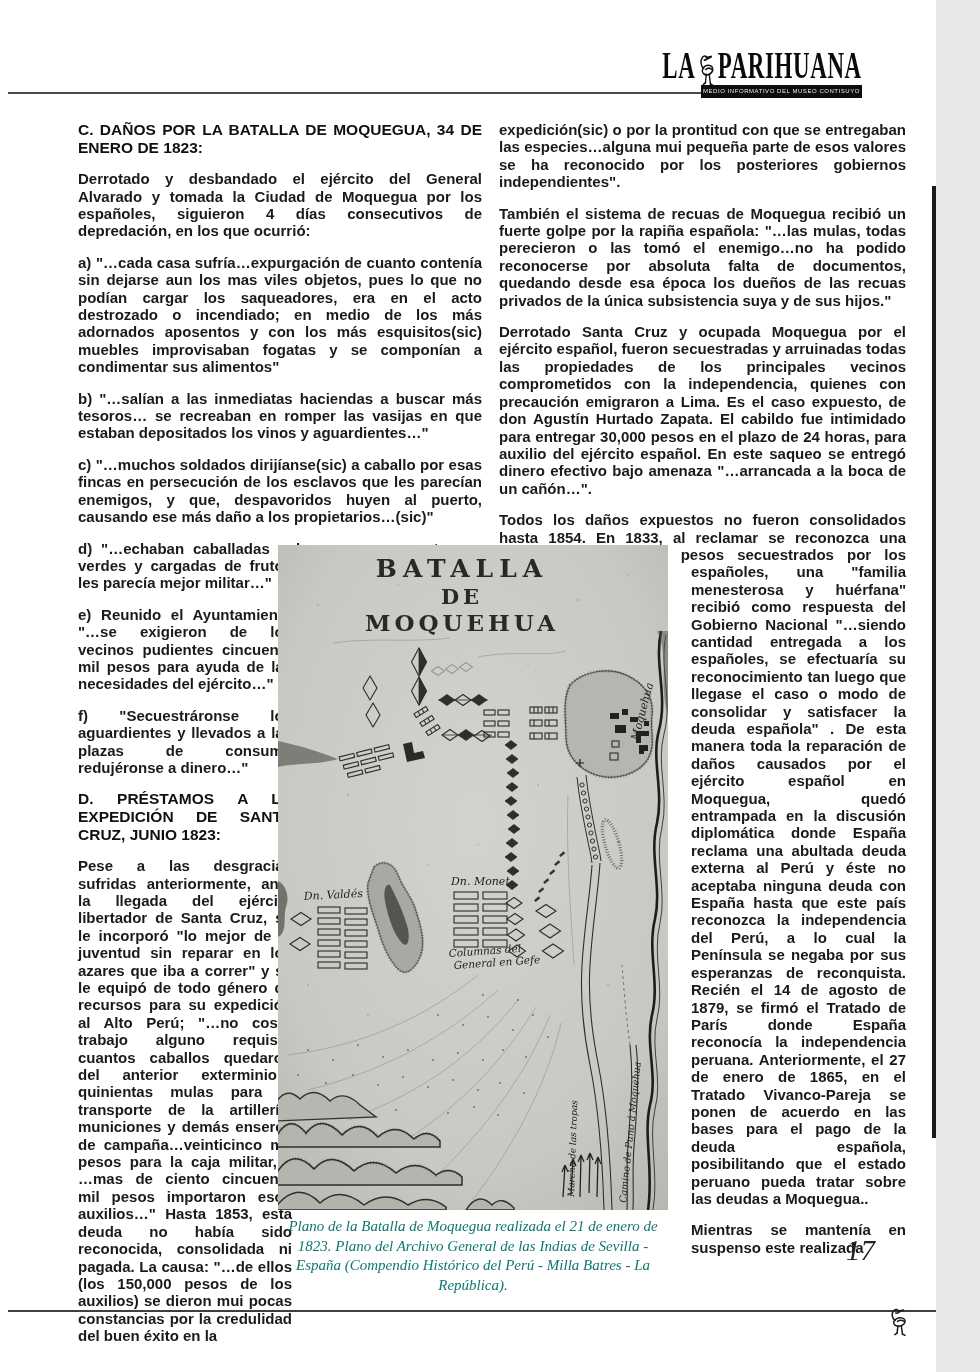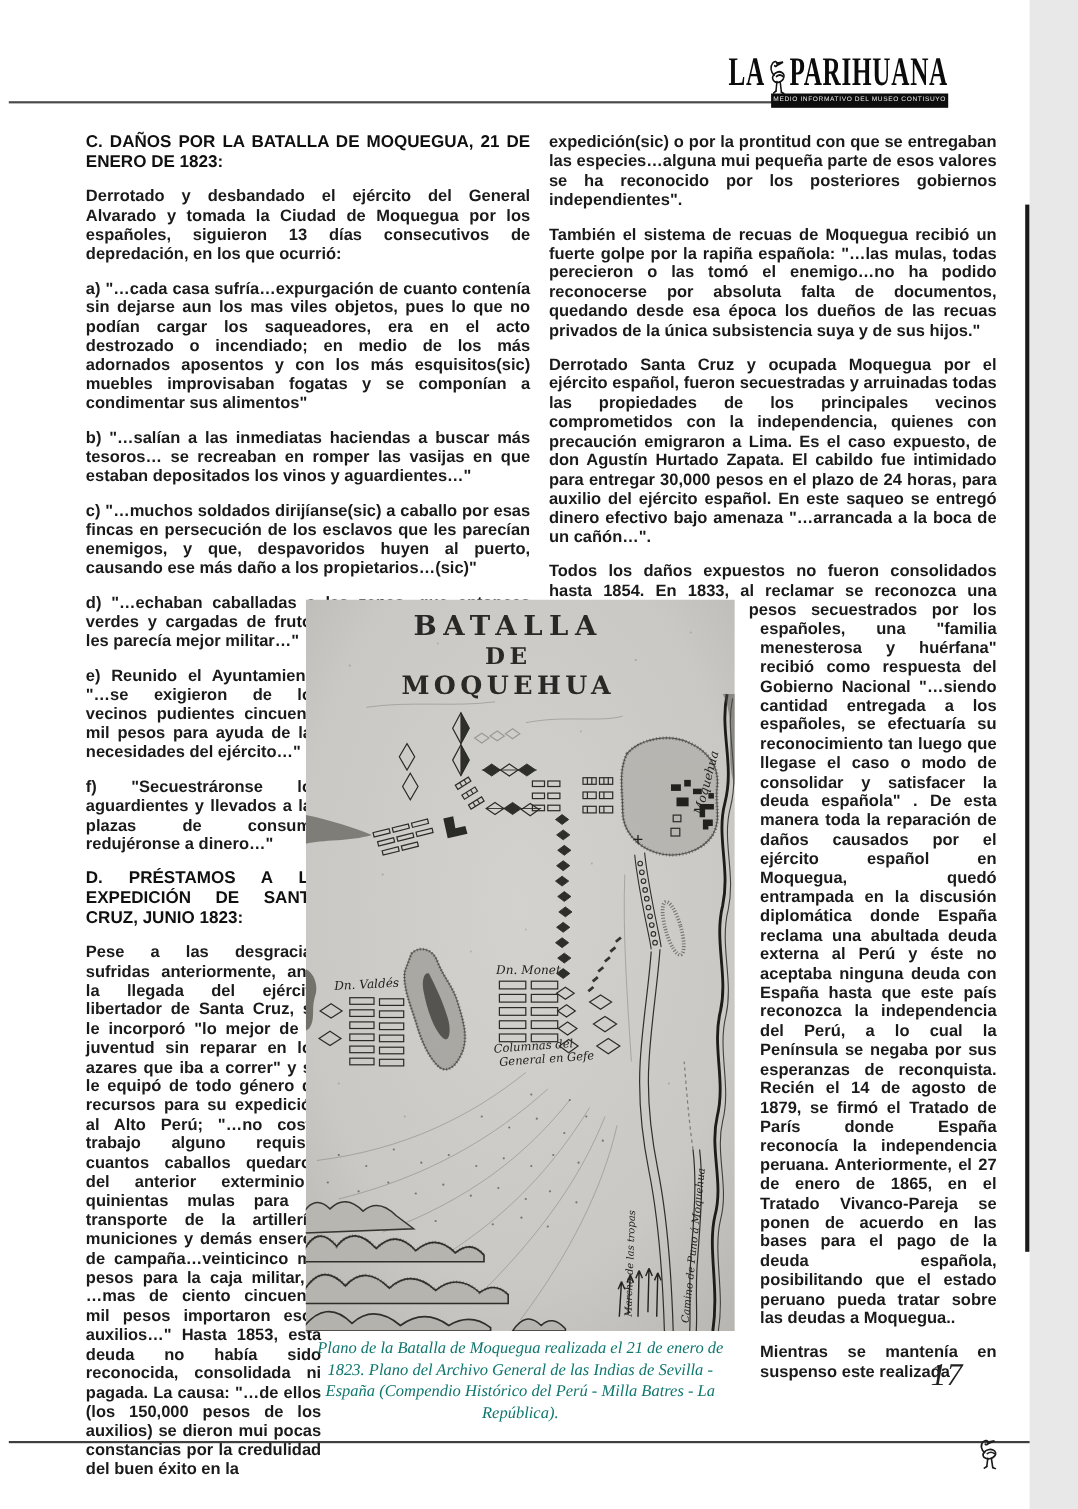--- a/index.html
+++ b/index.html
@@ -57,22 +57,22 @@
         <path d="M13,21 L12,29 M16.5,21.3 L17.8,30"></path>
         <path d="M12,29 l-2.4,1.6 M17.8,30 l2.6,1.2"></path>
         <path d="M12.5,16.5 C14.5,15 17.5,15 19.5,16.5"></path>
       </g>
     </svg>
     <span>PARIHUANA</span>
   </div>
   <div class="tagline">MEDIO INFORMATIVO DEL MUSEO CONTISUYO</div>
 
   <div class="col col-left">
-    <h3>C. DAÑOS POR LA BATALLA DE MOQUEGUA, 21 DE ENERO DE 1823:</h3>
-    <p>Derrotado y desbandado el ejército del General Alvarado y tomada la Ciudad de Moquegua por los españoles, siguieron 13 días consecutivos de depredación, en los que ocurrió:</p>
+    <h3>C. DAÑOS POR LA BATALLA DE MOQUEGUA, 34 DE ENERO DE 1823:</h3>
+    <p>Derrotado y desbandado el ejército del General Alvarado y tomada la Ciudad de Moquegua por los españoles, siguieron 4 días consecutivos de depredación, en los que ocurrió:</p>
     <p>a) "…cada casa sufría…expurgación de cuanto contenía sin dejarse aun los mas viles objetos, pues lo que no podían cargar los saqueadores, era en el acto destrozado o incendiado; en medio de los más adornados aposentos y con los más esquisitos(sic) muebles improvisaban fogatas y se componían a condimentar sus alimentos"</p>
     <p>b) "…salían a las inmediatas haciendas a buscar más tesoros… se recreaban en romper las vasijas en que estaban depositados los vinos y aguardientes…"</p>
     <p>c) "…muchos soldados dirijíanse(sic) a caballo por esas fincas en persecución de los esclavos que les parecían enemigos, y que, despavoridos huyen al puerto, causando ese más daño a los propietarios…(sic)"</p>
     <p><span>d) "…echaban caballadas a las zepas, que entonces verdes y</span><span class="sp-l"></span> <span>cargadas de frutos les parecía mejor militar…"</span></p>
     <p>e) Reunido el Ayuntamiento "…se exigieron de los vecinos pudientes cincuenta mil pesos para ayuda de las necesidades del ejército…"</p>
     <p>f) "Secuestráronse los aguardientes y llevados a las plazas de consumo redujéronse a dinero…"</p>
     <h3>D. PRÉSTAMOS A LA EXPEDICIÓN DE SANTA CRUZ, JUNIO 1823:</h3>
     <p>Pese a las desgracias sufridas anteriormente, ante la llegada del ejército libertador de Santa Cruz, se le incorporó "lo mejor de la juventud sin reparar en los azares que iba a correr" y se le equipó de todo género de recursos para su expedición al Alto Perú; "…no costó trabajo alguno requisar cuantos caballos quedaron del anterior exterminio…quinientas mulas para el transporte de la artillería, municiones y demás enseres de campaña…veinticinco mil pesos para la caja militar,… …mas de ciento cincuenta mil pesos importaron esos auxilios…" Hasta 1853, esta deuda no había sido reconocida, consolidada ni pagada. La causa: "…de ellos (los 150,000 pesos de los auxilios) se dieron mui pocas constancias por la credulidad del buen éxito en la</p>
   </div>
 

